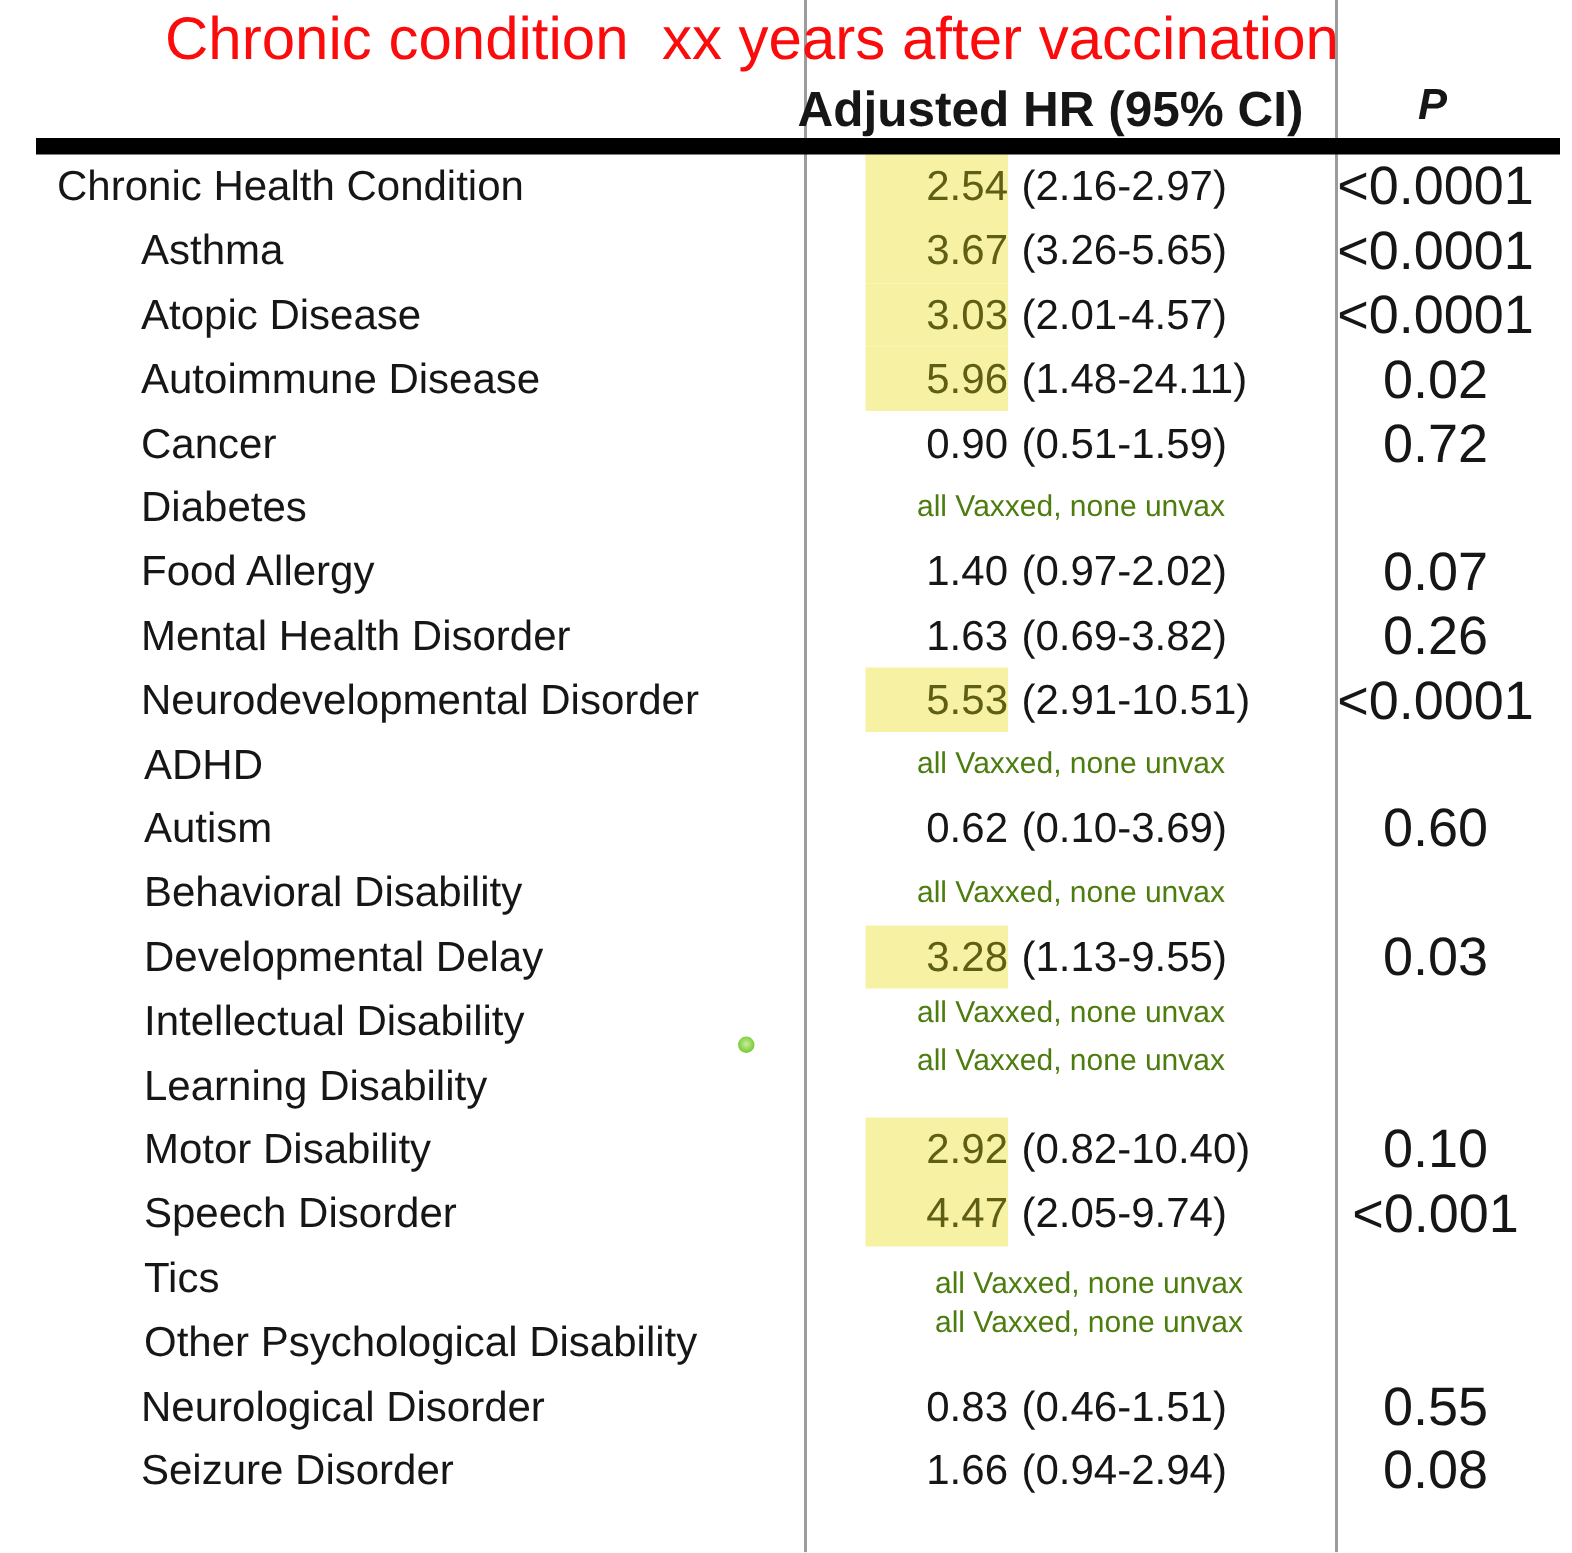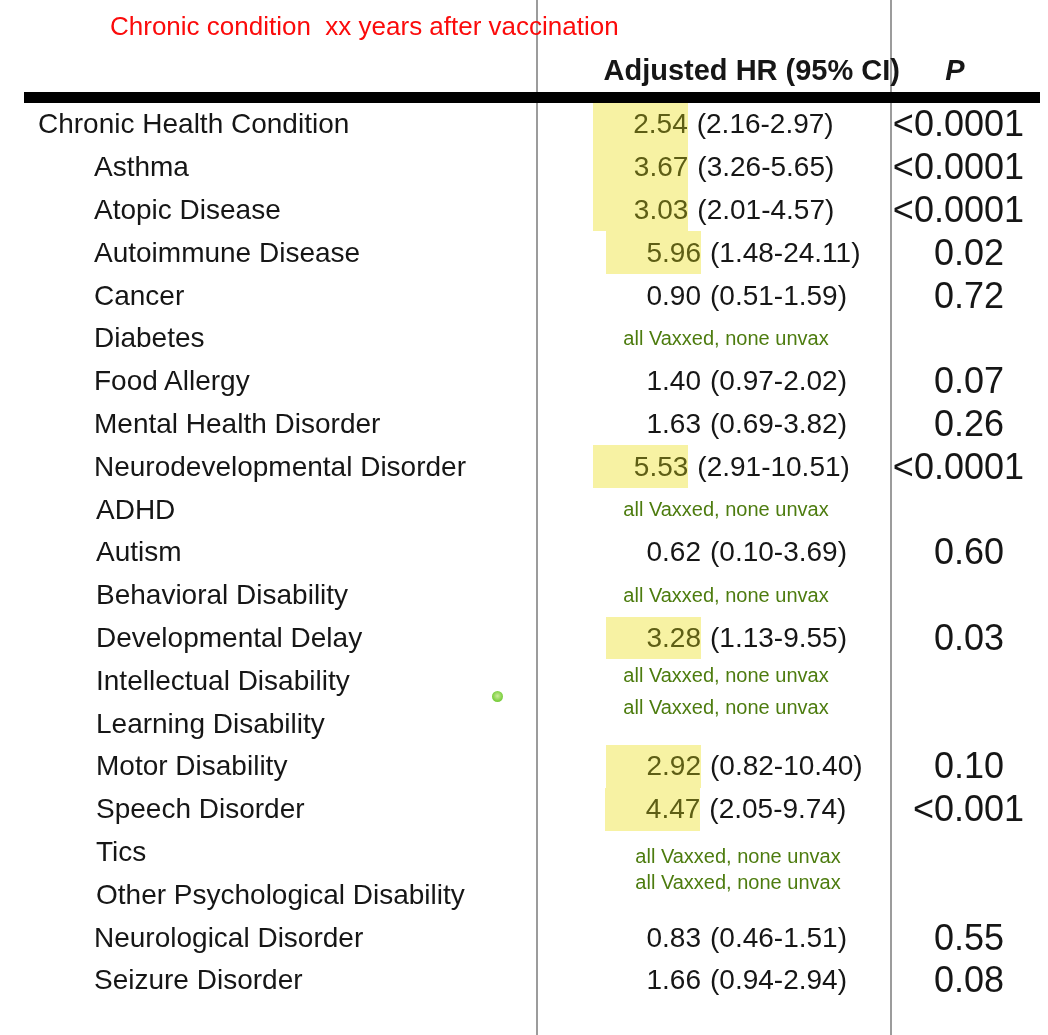--- a/index.html
+++ b/index.html
@@ -4,39 +4,39 @@
 <style>
   html,body{margin:0;padding:0;background:#ffffff;}
   .page{
     position:relative;width:1048px;height:1035px;background:#ffffff;
     font-family:"Liberation Sans",sans-serif;color:#161616;overflow:hidden;
   }
   .vline{position:absolute;top:0;bottom:0;width:2px;background:#9c9c9c;}
   .v1{left:536px;}
   .v2{left:890px;}
   .title{
-    position:absolute;top:9px;left:110px;font-size:26px;line-height:34px;
+    position:absolute;top:9px;left:110px;font-size:40px;line-height:34px;
     color:#fb0b0b;white-space:pre;z-index:3;
   }
   .hdr-hr{
-    position:absolute;top:54px;left:546px;width:354px;text-align:right;
-    font-size:29px;font-weight:bold;z-index:3;
+    position:absolute;top:54px;left:515px;width:354px;text-align:right;
+    font-size:33px;font-weight:bold;z-index:3;
   }
   .hdr-p{
     position:absolute;top:54px;left:892px;width:126px;text-align:center;
     font-size:29px;font-weight:bold;font-style:italic;z-index:3;
   }
   .bar{position:absolute;left:24px;top:92px;width:1016px;height:11px;background:#000;z-index:2;}
   .rows{position:absolute;top:103px;left:0;width:1048px;z-index:1;}
-  .row{display:flex;height:42.8px;align-items:stretch;gap:12px;}
+  .row{display:flex;height:42.8px;align-items:stretch;}
   .cl{width:538px;display:flex;align-items:center;font-size:28px;box-sizing:border-box;}
   .ind0{padding-left:38px;}
   .ind1{padding-left:94px;}
   .ind2{padding-left:96px;}
-  .cv{width:352px;display:flex;align-items:center;padding-left:56px;box-sizing:border-box;font-size:28px;}
+  .cv{width:352px;display:flex;align-items:center;padding-left:39px;box-sizing:border-box;font-size:28px;}
   .cv.center{justify-content:center;padding-left:0;}
   .hrbox{
     width:95px;flex:none;display:flex;align-items:center;justify-content:flex-end;
     align-self:stretch;
   }
   .hrbox.hl{background:#f7f2a3;color:#5e5e15;}
   .ci{margin-left:9px;white-space:nowrap;text-align:center;}
   .note{font-size:20px;color:#4d7c0f;white-space:nowrap;}
   .cp{
     flex:1;display:flex;align-items:center;justify-content:center;

